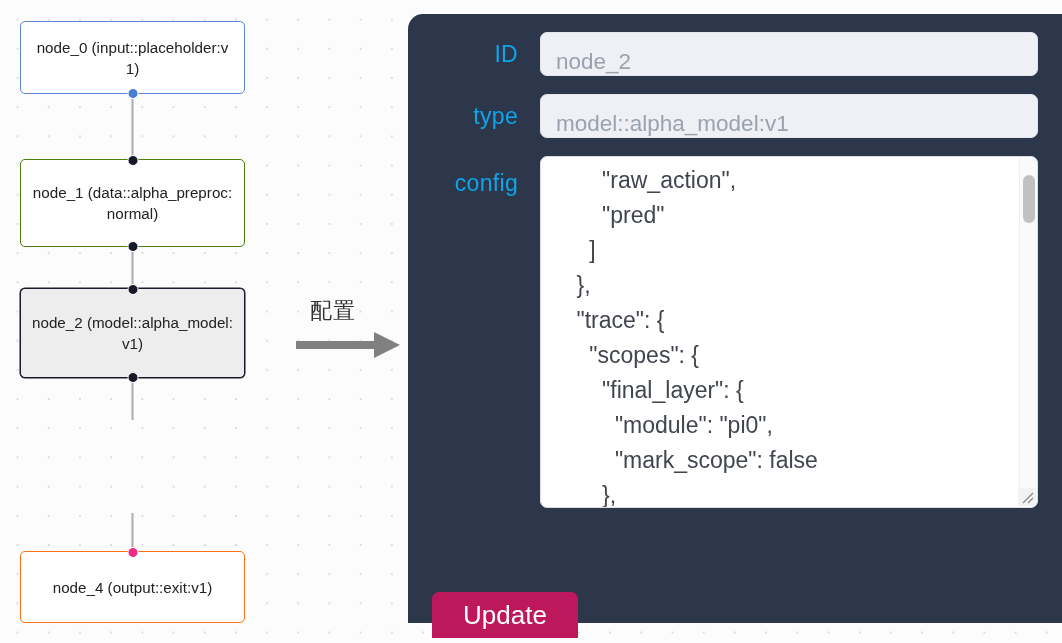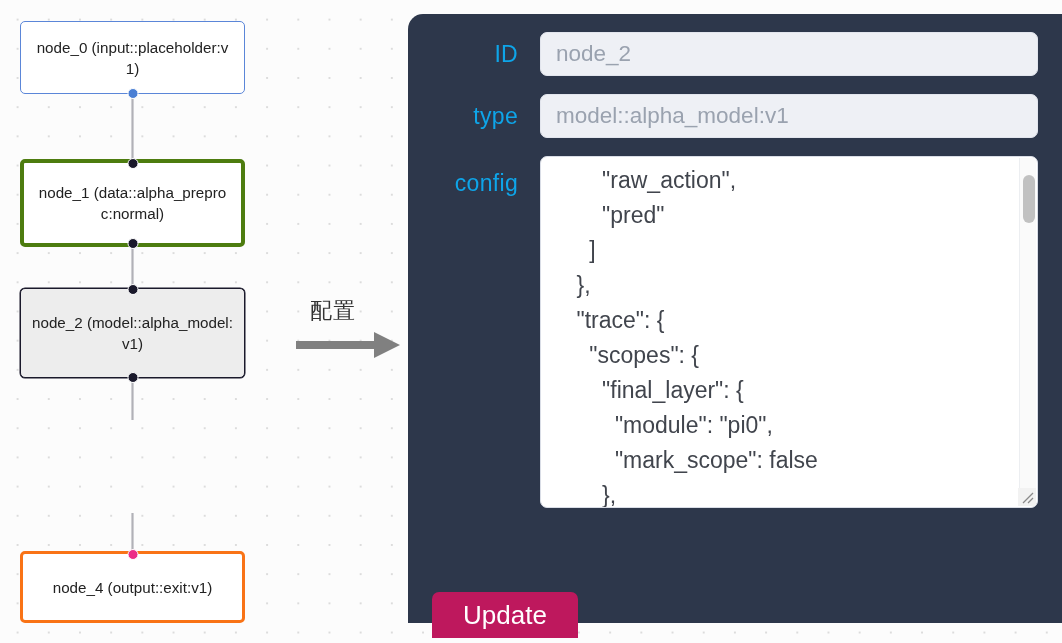--- a/index.html
+++ b/index.html
@@ -38,35 +38,35 @@
     height: 643px;
     pointer-events: none;
   }
 
   
   .rf-node {
     position: absolute;
     box-sizing: border-box;
     width: 225px;
     background: #ffffff;
-    border: 4px solid #4d7c0f;
+    border: 1px solid #4d7c0f;
     border-radius: 5px;
     color: #222222;
     font-size: 15.2px;
     line-height: 21px;
     text-align: center;
     display: flex;
     align-items: center;
     justify-content: center;
     padding: 6px 9px;
     word-break: break-all;
   }
   .rf-node .nlabel { display: block; width: 100%; }
   .rf-node.input-node  { border: 1px solid #5b86d8; }
-  .rf-node.output-node { border: 3px solid #f97316; }
+  .rf-node.output-node { border: 1px solid #f97316; }
   .rf-node.selected {
     background: #ededed;
     border: 1.6px solid #1a192b;
     box-shadow: 0 0 0 0.5px #1a192b;
   }
 
   
   .handle {
     position: absolute;
     width: 11px;
@@ -132,21 +132,21 @@
   .text-input {
     flex: 1 1 auto;
     height: 44px;
     background: #eef0f5;
     border: 1px solid #e2e5ed;
     border-radius: 7px;
     box-sizing: border-box;
     color: #9aa2af;
     font-size: 22.5px;
     line-height: 42px;
-    padding: 0 15px;
+    padding: 8px 15px;
     font-family: "Liberation Sans", sans-serif;
     overflow: hidden;
     white-space: nowrap;
   }
   .config-row { display: flex; align-items: flex-start; }
   .textarea-wrap {
     position: relative;
     flex: 1 1 auto;
     height: 352px;
     background: #ffffff;

